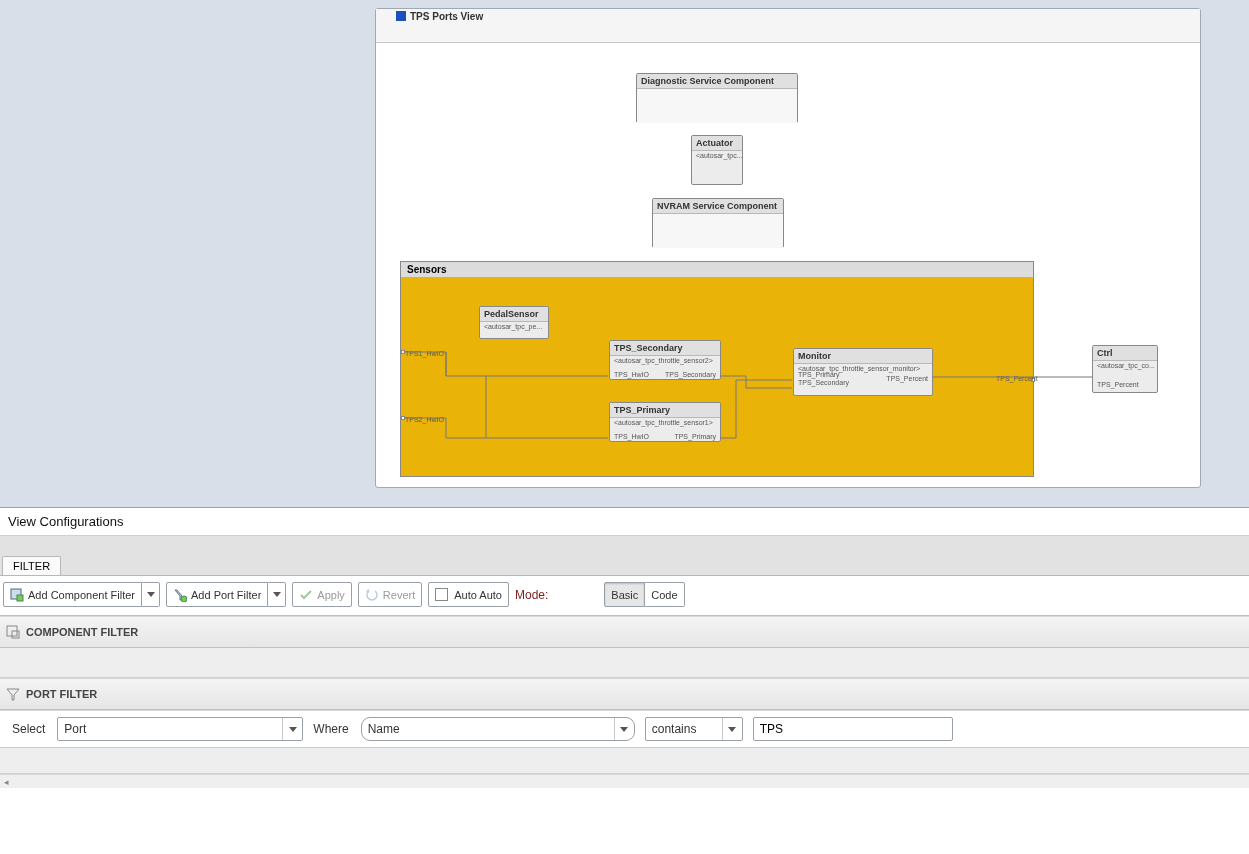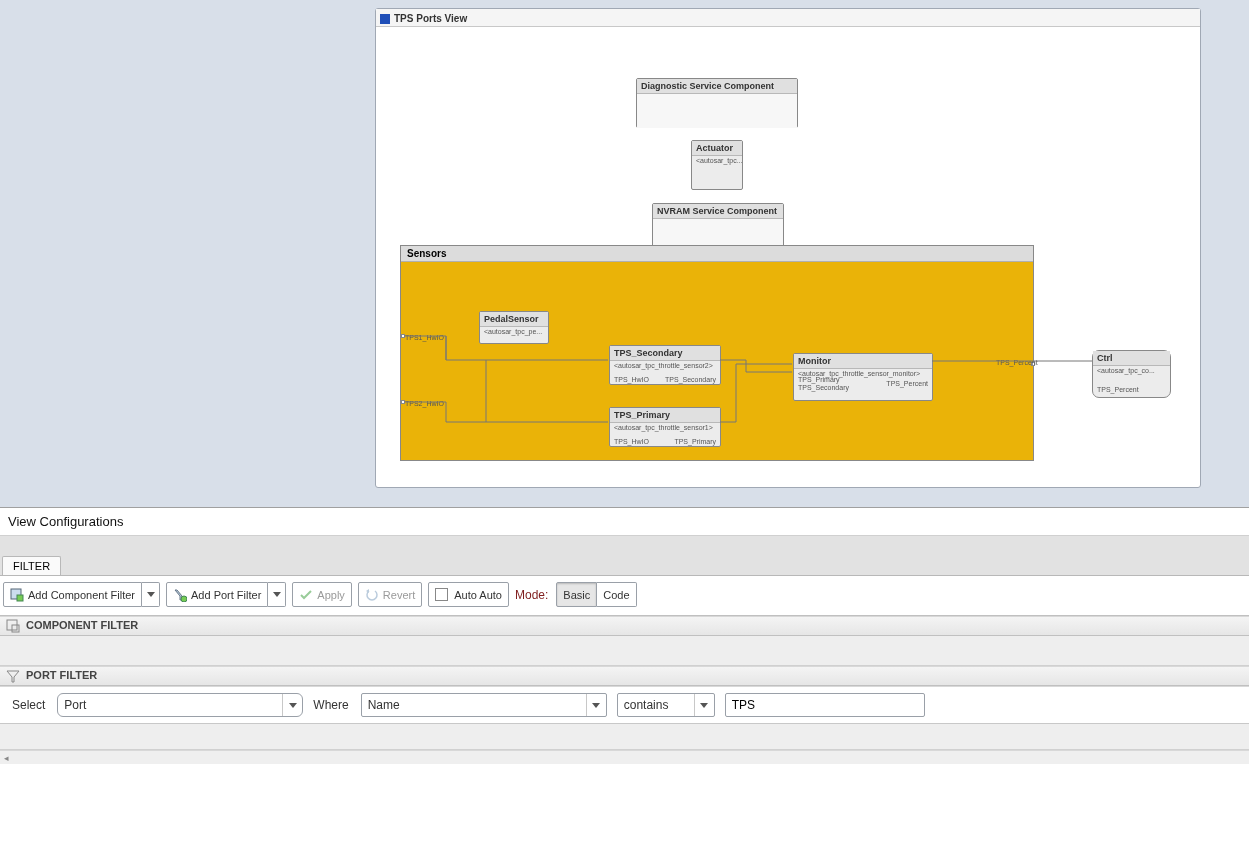--- a/index.html
+++ b/index.html
@@ -1,27 +1,27 @@
 <!DOCTYPE html>
 <html><head>
 <meta charset="utf-8">
 <style>
 * { box-sizing: border-box; margin: 0; padding: 0; }
 body { font-family: Arial, Helvetica, sans-serif; font-size: 11px; background: #fff; width: 1249px; height: 854px; overflow: hidden; }
 
 
 .top-area { height: 508px; background: #d8dfe9; position: relative; border-bottom: 1px solid #a0a0a0; }
 .view-panel { position: absolute; left: 375px; top: 8px; width: 826px; height: 480px; background: #fff; border: 1px solid #a0a8b4; border-radius: 3px; }
-.view-title-bar { display: flex; align-items: flex-end; padding: 2px 4px; border-bottom: 1px solid #c8c8c8; background: #f5f5f5; height: 18px; }
+.view-title-bar { display: flex; align-items: flex-start; padding: 2px 20px; border-bottom: 1px solid #c8c8c8; background: #f5f5f5; height: 34px; }
 .view-icon { width: 10px; height: 10px; background: #1f4fb8; margin-right: 4px; }
 .view-title { font-weight: bold; font-size: 10px; color: #333; }
 .diagram-canvas { position: relative; width: 100%; height: calc(100% - 18px); }
 
 
-.block { position: absolute; border: 1px solid #888; background: #ececec; border-radius: 2px; margin-top: 21px; }
+.block { position: absolute; border: 1px solid #888; background: #ececec; border-radius: 2px; }
 .block-header { background: #e0e0e0; border-bottom: 1px solid #b8b8b8; padding: 2px 4px; font-weight: bold; font-size: 9px; color: #333; }
 .block-body { background: #f7f7f7; height: calc(100% - 14px); }
 .block-sub { font-size: 7px; color: #555; padding: 1px 4px; }
 
 
 .sensors-box { position: absolute; border: 1px solid #888; background: #eab308; }
 .sensors-header { background: #dcdcdc; border-bottom: 1px solid #b0b0b0; padding: 2px 6px; font-weight: bold; font-size: 10px; }
 
 
 .port { position: absolute; font-size: 7px; color: #555; white-space: nowrap; }
@@ -37,28 +37,28 @@
 .tab { background: #fafafa; border: 1px solid #b8b8b8; border-bottom: none; padding: 3px 10px; font-size: 11px; margin-left: 2px; border-radius: 2px 2px 0 0; }
 
 .toolbar { display: flex; align-items: center; padding: 6px 3px 8px 3px; gap: 6px; border-bottom: 1px solid #c0c0c0; flex-wrap: wrap; }
 .btn-group { display: flex; }
 .btn { display: flex; align-items: center; background: #fff; border: 1px solid #9aa0a8; padding: 4px 6px; font-size: 11px; color: #333; cursor: pointer; border-radius: 2px; height: 25px; }
 .btn-split { border-radius: 2px 0 0 2px; }
 .btn-drop { border-radius: 0 2px 2px 0; border-left: none; width: 18px; justify-content: center; }
 .btn.disabled { color: #9a9a9a; }
 .btn-icon { width: 14px; height: 14px; margin-right: 4px; display: inline-block; position: relative; }
 .btn-icon svg { width: 14px; height: 14px; }
-.toggle { display: inline-flex; }
+.toggle { display: inline-flex; margin-left: 48px; }
 .toggle .btn { border-radius: 0; }
 .toggle .btn:first-child { border-radius: 2px 0 0 2px; }
 .toggle .btn:last-child { border-radius: 0 2px 2px 0; border-left: none; }
 .toggle .btn.active { background: #e6e6e6; box-shadow: inset 0 1px 2px rgba(0,0,0,0.2); }
 .chk { width: 13px; height: 13px; border: 1px solid #888; margin-right: 6px; background: #fff; display:inline-block; }
 
-.panel-hdr { background: linear-gradient(#f4f4f4,#e6e6e6); border-top: 1px solid #d8d8d8; border-bottom: 1px solid #c0c0c0; height: 20px; display: flex; align-items: flex-start; padding: 2px 6px; font-weight: bold; font-size: 11px; color: #444; }
+.panel-hdr { background: linear-gradient(#f4f4f4,#e6e6e6); border-top: 1px solid #d8d8d8; border-bottom: 1px solid #c0c0c0; height: 32px; display: flex; align-items: center; padding: 2px 6px; font-weight: bold; font-size: 11px; color: #444; }
 .panel-hdr .small-icon { width: 14px; height: 14px; margin-right: 6px; }
 
 .sub-row { background: #ececec; border-bottom: 1px solid #d0d0d0; height: 28px; display: flex; align-items: center; padding: 0 8px; font-size: 11px; color: #333; }
 .blank-row { background: #eeeeee; height: 30px; border-bottom: 1px solid #d0d0d0; }
 
 .criteria-row { display: flex; align-items: center; padding: 6px 12px; gap: 10px; border-top: 1px solid #d8d8d8; border-bottom: 1px solid #c8c8c8; }
 .cb-label { font-size: 12px; color: #333; padding-right: 2px; }
 .combo { display: flex; align-items: center; border: 1px solid #9aa0a8; background: #fff; height: 24px; border-radius: 2px; }
 .combo .combo-text { padding: 0 6px; font-size: 12px; color: #333; }
 .combo .combo-arrow { width: 20px; height: 100%; border-left: 1px solid #c8c8c8; display: flex; align-items: center; justify-content: center; }
@@ -127,21 +127,21 @@
           <span class="port" style="left:4px; top:22px;">TPS_Primary</span>
           <span class="port" style="left:4px; top:30px;">TPS_Secondary</span>
           <span class="port" style="right:4px; top:26px;">TPS_Percent</span>
         </div>
 
         <span class="port-node" style="right:-2px; top:116px;"></span>
       </div>
 
       <span class="port" style="left:620px; top:332px;">TPS_Percent</span>
 
-      <div class="block" style="left:716px; top:302px; width:79px; height:48px;border-radius:7px;">
+      <div class="block" style="left:716px; top:302px; width:66px; height:48px;">
         <div class="block-header">Ctrl</div>
         <div class="block-sub">&lt;autosar_tpc_co...</div>
         <span class="port" style="left:4px; bottom:4px;">TPS_Percent</span>
       </div>
 
       <svg class="wires">
         <g stroke="#777" stroke-width="1" fill="none">
 
           <path d="M28,309 H70 V333 H232"></path>
 
@@ -251,30 +251,30 @@
     <span class="small-icon">
       <svg viewBox="0 0 14 14">
           <path d="M1 2 L13 2 L8 8 L8 13 L6 13 L6 8 Z" fill="none" stroke="#888"></path>
         </svg>
     </span>
     <span>PORT FILTER</span>
   </div>
 
   <div class="criteria-row">
     <span class="cb-label">Select</span>
-    <div class="combo" style="width:246px;border-radius:6px;">
+    <div class="combo" style="width:246px;">
       <span class="combo-text">Port</span>
       <span style="flex:1"></span>
       <span class="combo-arrow">
           <span class="arrow-down"></span>
         </span>
     </div>
 
     <span class="cb-label">Where</span>
-    <div class="combo" style="width:246px;">
+    <div class="combo" style="width:274px;border-radius:9px;">
       <span class="combo-text">Name</span>
       <span style="flex:1"></span>
       <span class="combo-arrow">
           <span class="arrow-down"></span>
         </span>
     </div>
     <div class="combo" style="width:98px;">
       <span class="combo-text">contains</span>
       <span style="flex:1"></span>
       <span class="combo-arrow">

